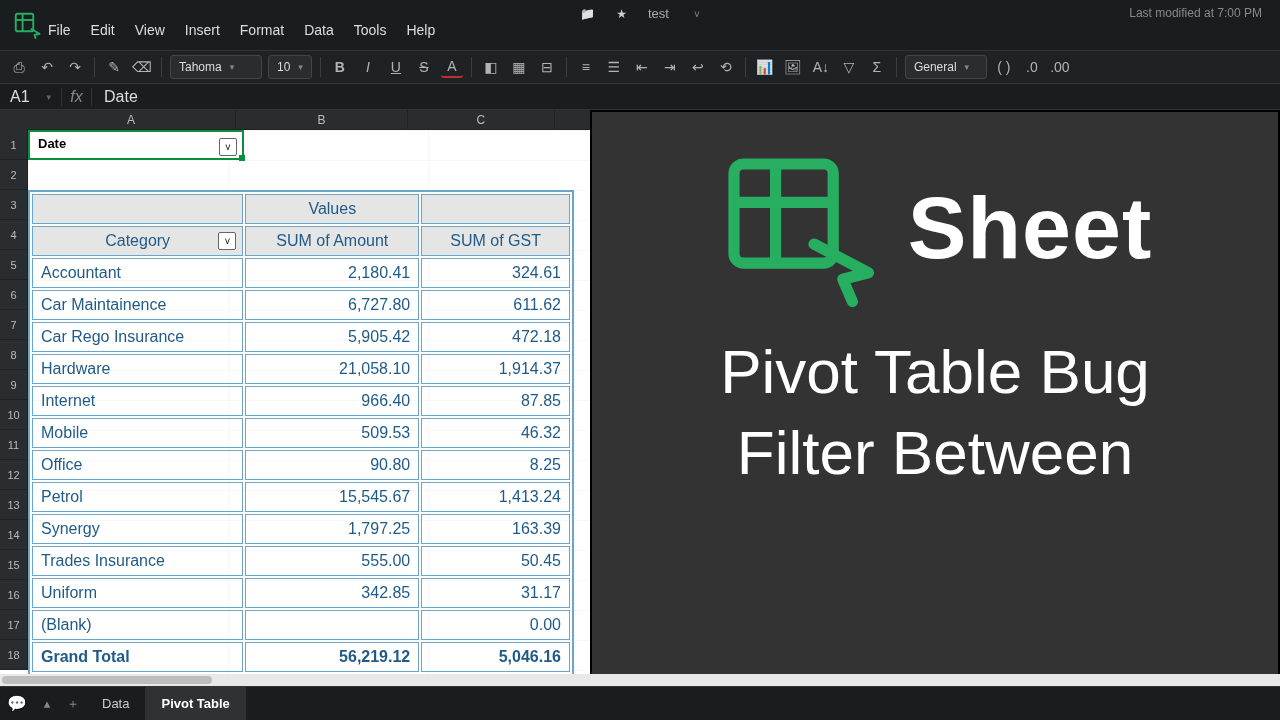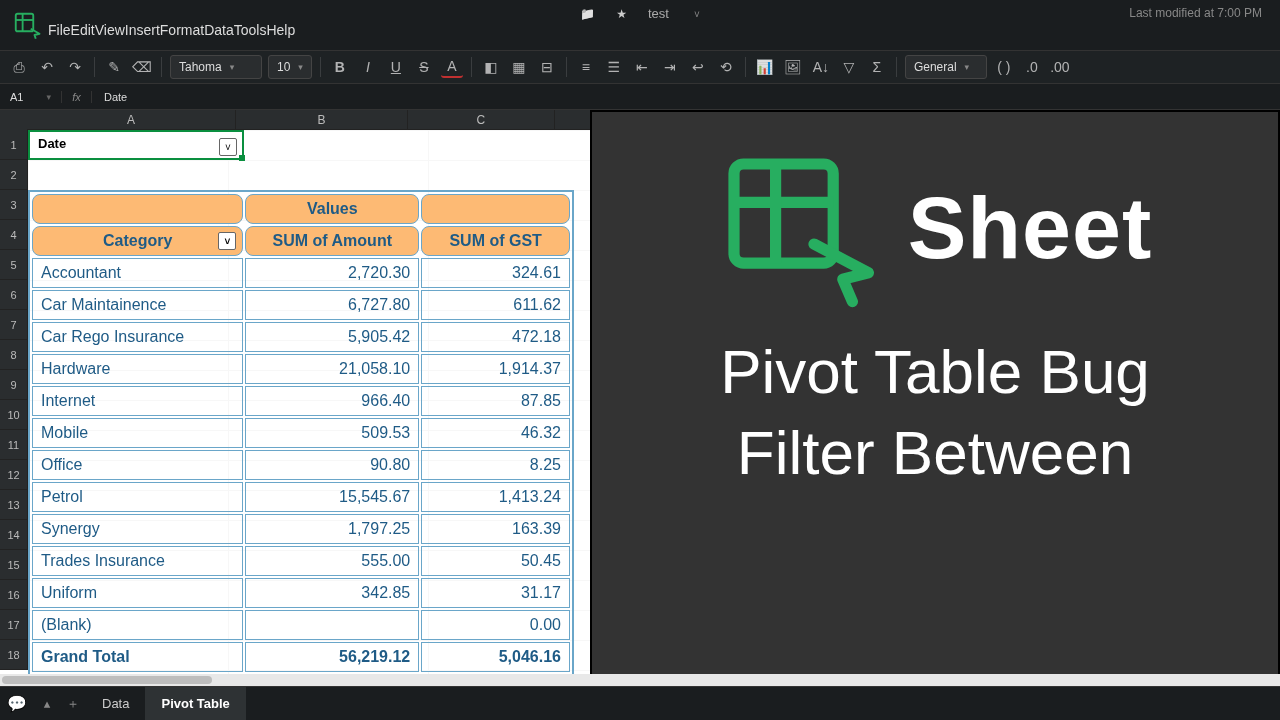--- a/index.html
+++ b/index.html
@@ -10,34 +10,34 @@
 .docbar .folder-icon::before { content:"📁"; font-size:12px; filter:grayscale(1);}
 .docbar .star-icon::before { content:"★"; color:#ccc; font-size:12px;}
 .docbar .chev::after { content:"˅"; font-size:10px; margin-left:4px; color:#888;}
 .lastmod { position:absolute; top:6px; right:18px; color:#888; font-size:12px;}
 
 
 .app-logo { position:absolute; top:10px; left:12px; width:30px; height:30px;}
 .app-logo svg { width:30px; height:30px; }
 
 
-.menubar { position:absolute; top:22px; left:48px; display:flex; font-size:14px; color:#ddd;}
+.menubar { position:absolute; top:22px; left:48px; display:flex; gap:20px; font-size:14px; color:#ddd;}
 .menubar div { cursor:pointer; }
 
 
 .toolbar { position:absolute; top:50px; left:0; right:0; height:34px; background:#1e2224; border-top:1px solid #333; border-bottom:1px solid #333; display:flex; align-items:center; padding:0 8px; gap:6px; color:#ccc;}
 .tbtn { width:22px; height:22px; display:flex; align-items:center; justify-content:center; font-size:14px; cursor:pointer; border-radius:3px; opacity:.85;}
 .tsep { width:1px; height:20px; background:#3a3d3f; margin:0 2px;}
 .tsel { background:#2a2d2f; border:1px solid #444; height:24px; padding:0 8px; display:flex; align-items:center; font-size:12px; border-radius:3px; cursor:pointer; color:#ddd;}
 .tsel::after { content:"▾"; margin-left:8px; font-size:9px; color:#888;}
 .tsel.small { min-width:38px;}
 .redline { border-bottom:2px solid #d33; padding-bottom:0;}
 
 
-.fxrow { position:absolute; top:84px; left:0; right:0; height:26px; display:flex; align-items:center; border-bottom:1px solid #333; font-size:11px;}
+.fxrow { position:absolute; top:84px; left:0; right:0; height:26px; display:flex; align-items:center; border-bottom:1px solid #333; font-size:16px;}
 .namebox { width:62px; border-right:1px solid #333; padding:0 10px; color:#ddd; display:flex; align-items:center;}
 .namebox::after { content:"▾"; margin-left:auto; font-size:9px; color:#666;}
 .fxlabel { width:30px; text-align:center; font-style:italic; color:#888; border-right:1px solid #333;}
 .fxval { padding:0 12px; color:#ddd;}
 
 
 .grid { position:absolute; top:110px; left:0; right:0; bottom:34px; background:#fff; color:#000;}
 
 .colhdr { display:flex; position:absolute; top:0; left:0; right:0; height:20px;}
 .colhdr .corner { width:28px; background:#2a2d2f;}
@@ -58,21 +58,21 @@
 
 .active-cell { position:absolute; top:0; left:0; width:216px; height:30px; border:2px solid #0a8f3f; background:#fff;}
 .active-cell .handle { position:absolute; right:-3px; bottom:-3px; width:6px; height:6px; background:#0a8f3f;}
 .active-cell .lab { padding:4px 8px; font-weight:bold; color:#000;}
 .active-cell .dd { position:absolute; right:5px; top:6px; width:18px; height:18px; border:1px solid #666; border-radius:2px; display:flex; align-items:center; justify-content:center; font-size:10px; cursor:pointer;}
 
 
 .pivot { position:absolute; top:60px; left:0; width:546px; border:2px solid #6aa6c9; font-size:16px;}
 .pivot tr { height:30px;}
 .pivot td { border:1px solid #6aa6c9; padding:2px 8px; color:#1f5b86;}
-.pivot .hdr { background:#fdba74; font-weight:bold; text-align:center;border-radius:8px;}
+.pivot .hdr { background:#e5e5e5; font-weight:normal; text-align:center;}
 .pivot .hdr.left{text-align:center;}
 .pivot .num { text-align:right;}
 .pivot .cat { text-align:left;}
 .pivot .total td{ font-weight:bold;}
 .pivot .ddcell { position:relative;margin-top:46px;}
 .pivot .ddcell .dd { position:absolute; right:6px; top:5px; width:18px; height:18px; border:1px solid #666; border-radius:2px; display:flex; align-items:center; justify-content:center; font-size:10px; background:#fff; cursor:pointer; color:#000;}
 
 
 .overlay { position:absolute; top:110px; right:0; bottom:34px; width:690px; background:#333; border:2px solid #000; display:flex; flex-direction:column; align-items:center; padding:30px 28px; color:#fff;}
 .brand { display:flex; align-items:center; gap:30px; margin-top:6px;}
@@ -232,21 +232,21 @@
           <span>Category</span>
           <div class="dd">˅</div>
         </td>
         <td class="hdr">SUM of Amount</td>
         <td class="hdr">SUM of GST</td>
       </tr>
       </tbody>
         <tbody id="pivot-body">
           <tr>
             <td class="cat">Accountant</td>
-            <td class="num">2,720.30</td>
+            <td class="num">2,180.41</td>
             <td class="num">324.61</td>
           </tr>
           <tr>
             <td class="cat">Car Maintainence</td>
             <td class="num">6,727.80</td>
             <td class="num">611.62</td>
           </tr>
           <tr>
             <td class="cat">Car Rego Insurance</td>
             <td class="num">5,905.42</td>

